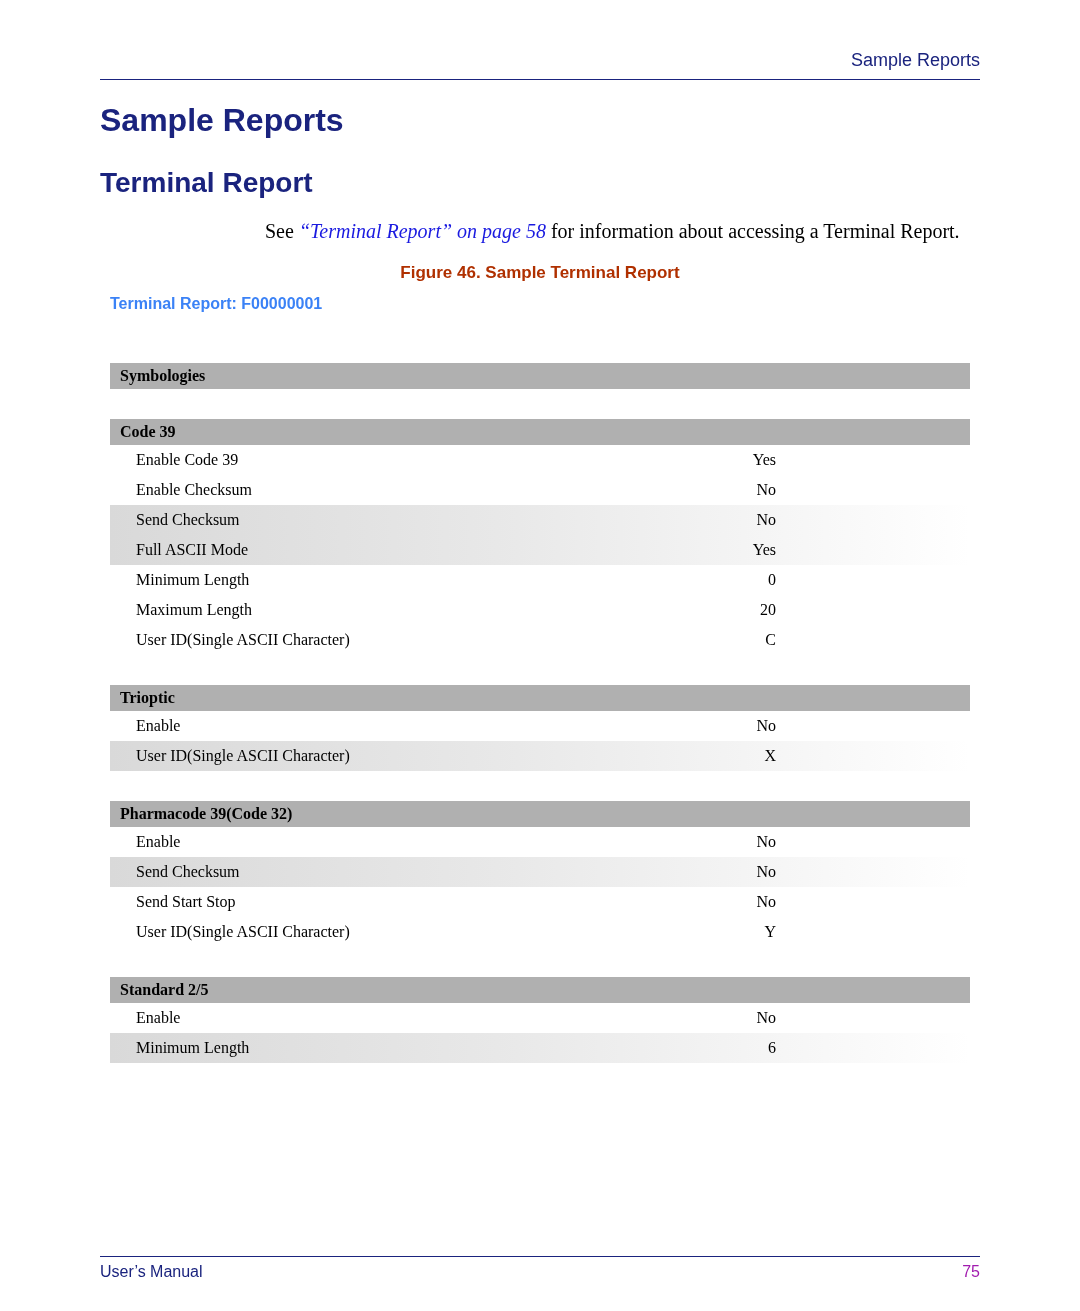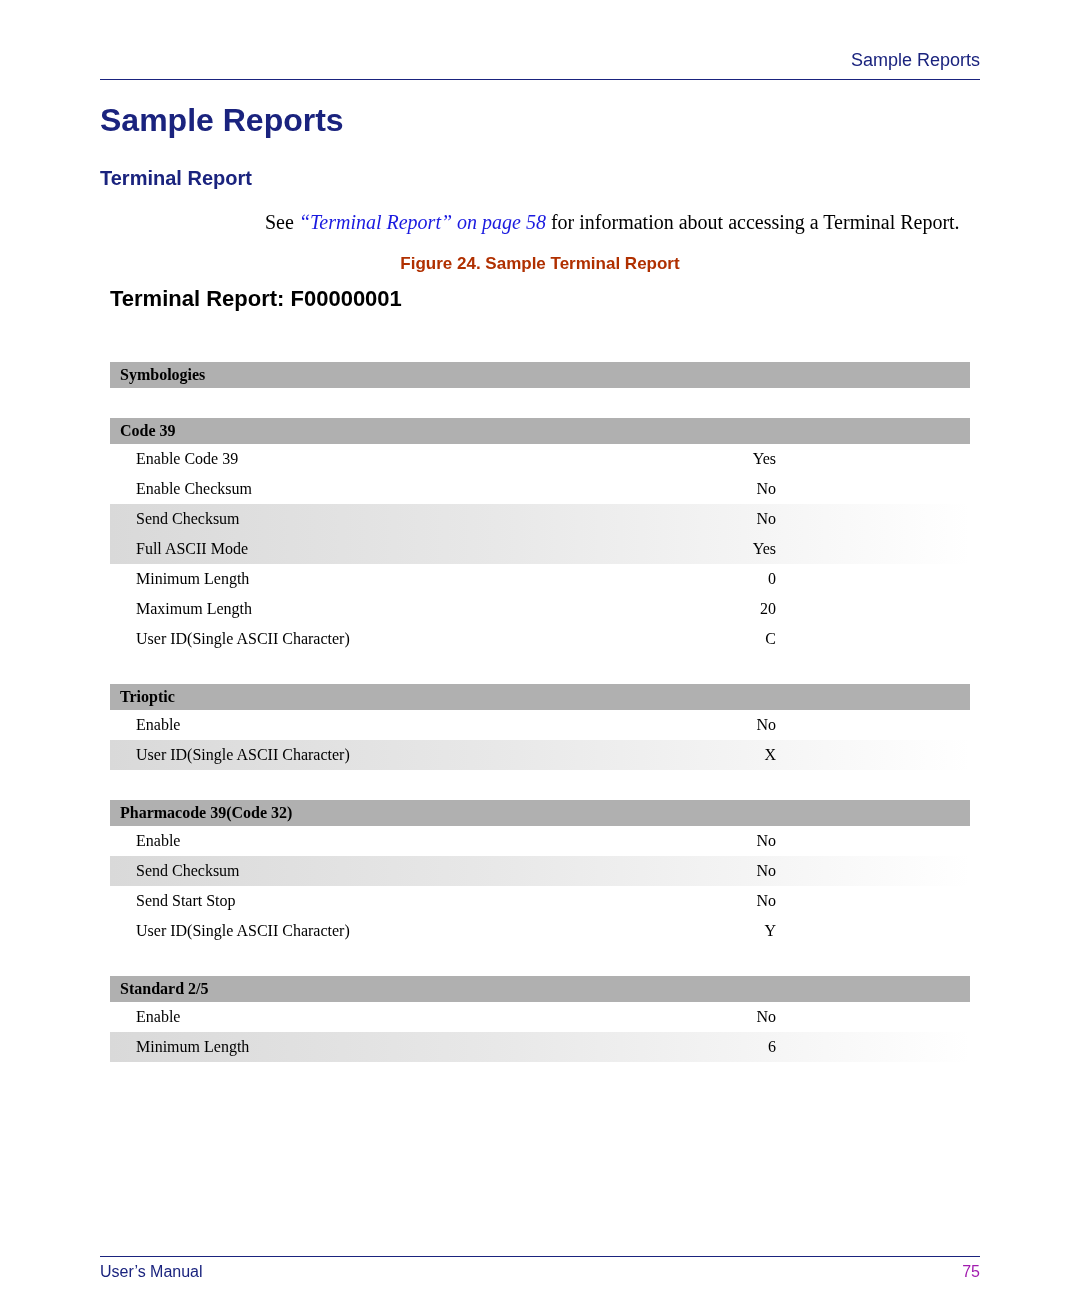--- a/index.html
+++ b/index.html
@@ -31,21 +31,21 @@
   h1.title {
     font-family: Verdana, Arial, sans-serif;
     font-weight: bold;
     font-size: 32px;
     color: #1a237e;
     margin: 0 0 28px 0;
   }
   h2.subtitle {
     font-family: Verdana, Arial, sans-serif;
     font-weight: bold;
-    font-size: 20px;
+    font-size: 28px;
     color: #1a237e;
     margin: 0 0 18px 0;
   }
   p.intro {
     font-family: Georgia, 'Times New Roman', serif;
     font-size: 20px;
     color: #000;
     margin: 0 0 18px 0;
     padding-left: 165px;
     line-height: 1.4;
@@ -58,22 +58,22 @@
     font-family: Verdana, Arial, sans-serif;
     font-weight: bold;
     font-size: 17px;
     color: #b03000;
     text-align: center;
     margin: 0 0 12px 0;
   }
   .report-title {
     font-family: Arial, Verdana, sans-serif;
     font-weight: bold;
-    font-size: 22px;
-    color: #000000;
+    font-size: 16px;
+    color: #3b82f6;
     margin: 12px 0 50px 10px;
   }
   .section {
     margin: 0 10px 30px 10px;
   }
   .section-header {
     background: #b0b0b0;
     font-family: Georgia, 'Times New Roman', serif;
     font-weight: bold;
     font-size: 16px;
@@ -127,21 +127,21 @@
   <hr class="top-rule">
 
   <h1 class="title">Sample Reports</h1>
 
   <h2 class="subtitle">Terminal Report</h2>
 
   <p class="intro">
     <span>See </span><span class="link">“Terminal Report” on page 58</span><span> for information about accessing a Terminal Report.</span>
   </p>
 
-  <div class="figure-caption">Figure 24. Sample Terminal Report</div>
+  <div class="figure-caption">Figure 46. Sample Terminal Report</div>
 
   <div class="report-title">Terminal Report: F00000001</div>
 
   <div class="section">
     <div class="section-header">Symbologies</div>
   </div>
 
   <div class="section">
     <div class="section-header">Code 39</div>
     <div class="row">

